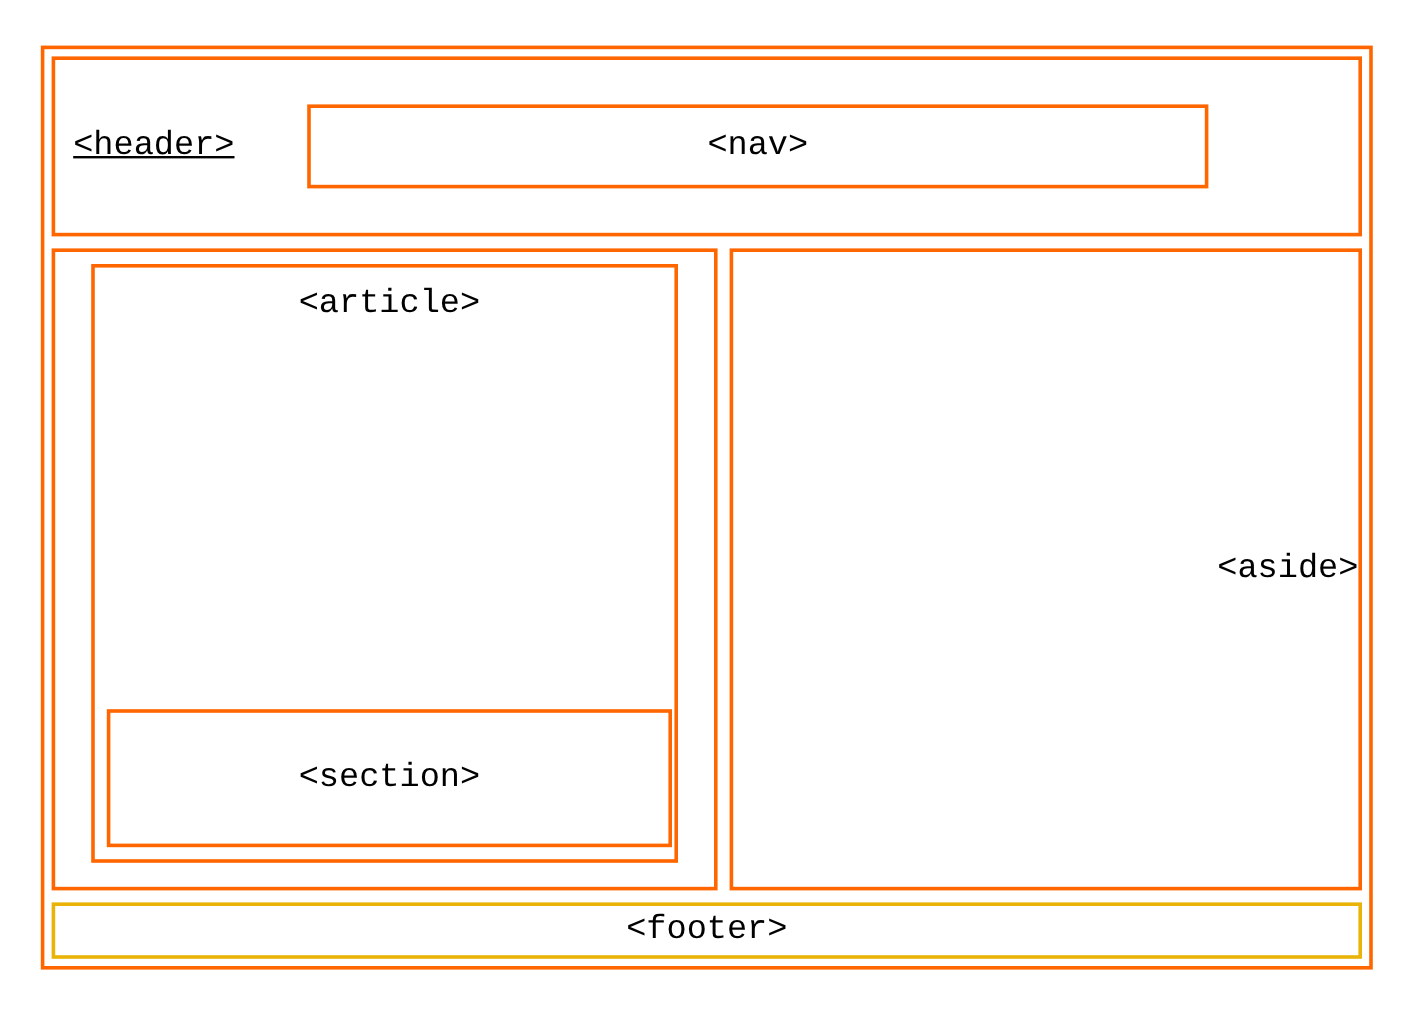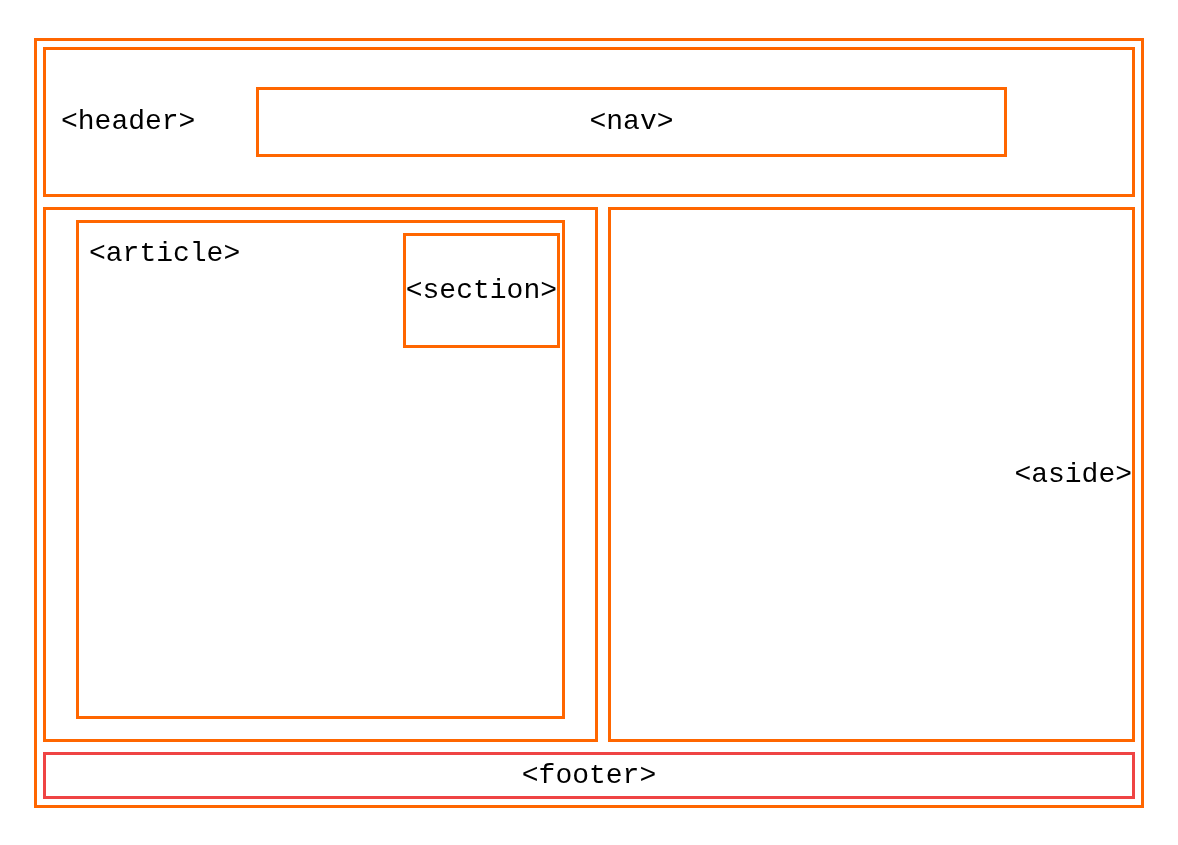--- a/index.html
+++ b/index.html
@@ -29,20 +29,21 @@
     .header {
       border: 3px solid #ff6600;
       height: 150px;
       display: flex;
       align-items: center;
       padding: 20px 15px;
       gap: 15px;
     }
     .header-label {
       width: 180px;
+      text-decoration: underline;
     }
     .nav {
       border: 3px solid #ff6600;
       flex: 1;
       height: 70px;
       display: flex;
       align-items: center;
       justify-content: center;
       margin-right: 110px;
     }
@@ -59,21 +60,21 @@
       padding: 10px 30px 20px 30px;
     }
     .main-label {
       text-align: center;
       padding: 10px 0 12px 0;
     }
     .article {
       border: 3px solid #ff6600;
       flex: 1;
       display: flex;
-      flex-direction: row;
+      flex-direction: column;
       padding: 10px 2px 10px 10px;
     }
     .article-label {
       text-align: center;
       padding: 5px 0;
     }
     .article-spacer {
       flex: 1;
     }
     .section {
@@ -84,21 +85,21 @@
       justify-content: center;
     }
     .aside {
       border: 3px solid #ff6600;
       flex: 1;
       display: flex;
       align-items: center;
       justify-content: flex-end;
     }
     .footer {
-      border: 3px solid #ef4444;
+      border: 3px solid #eab308;
       height: 47px;
       display: flex;
       align-items: center;
       justify-content: center;
     }
   </style>
 </head>
 <body>
 
 <div class="container">

